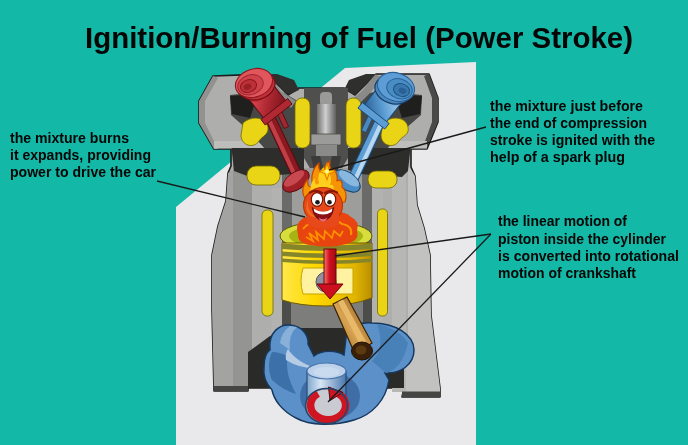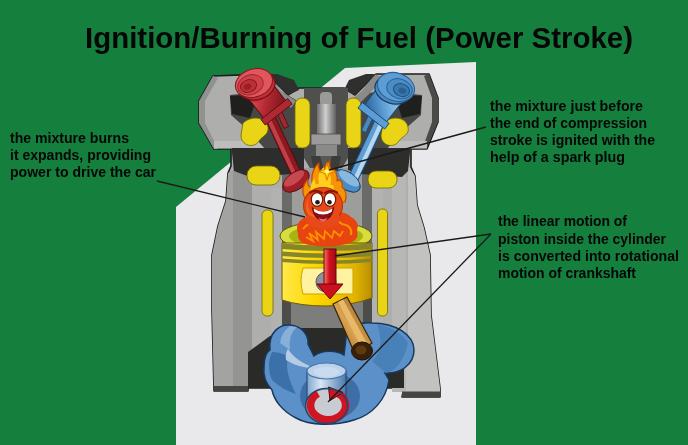--- a/index.html
+++ b/index.html
@@ -1,16 +1,16 @@
 <!DOCTYPE html>
 <html><head>
 <meta charset="utf-8">
 <style>
 html,body{margin:0;padding:0;background:#fff;}
-#stage{position:relative;width:688px;height:445px;overflow:hidden;background:#15803d;}
+#stage{position:relative;width:688px;height:445px;overflow:hidden;background:#14b8a6;}
 svg{position:absolute;top:0;left:0;}
 text{font-family:"Liberation Sans",sans-serif;}
 </style>
 </head>
 <body>
 <div id="stage">
 <svg width="688" height="445" viewBox="0 0 688 445">
 <defs>
 <linearGradient id="plugG" x1="0" y1="0" x2="1" y2="0">
  <stop offset="0" stop-color="#6f6f6f"></stop>

